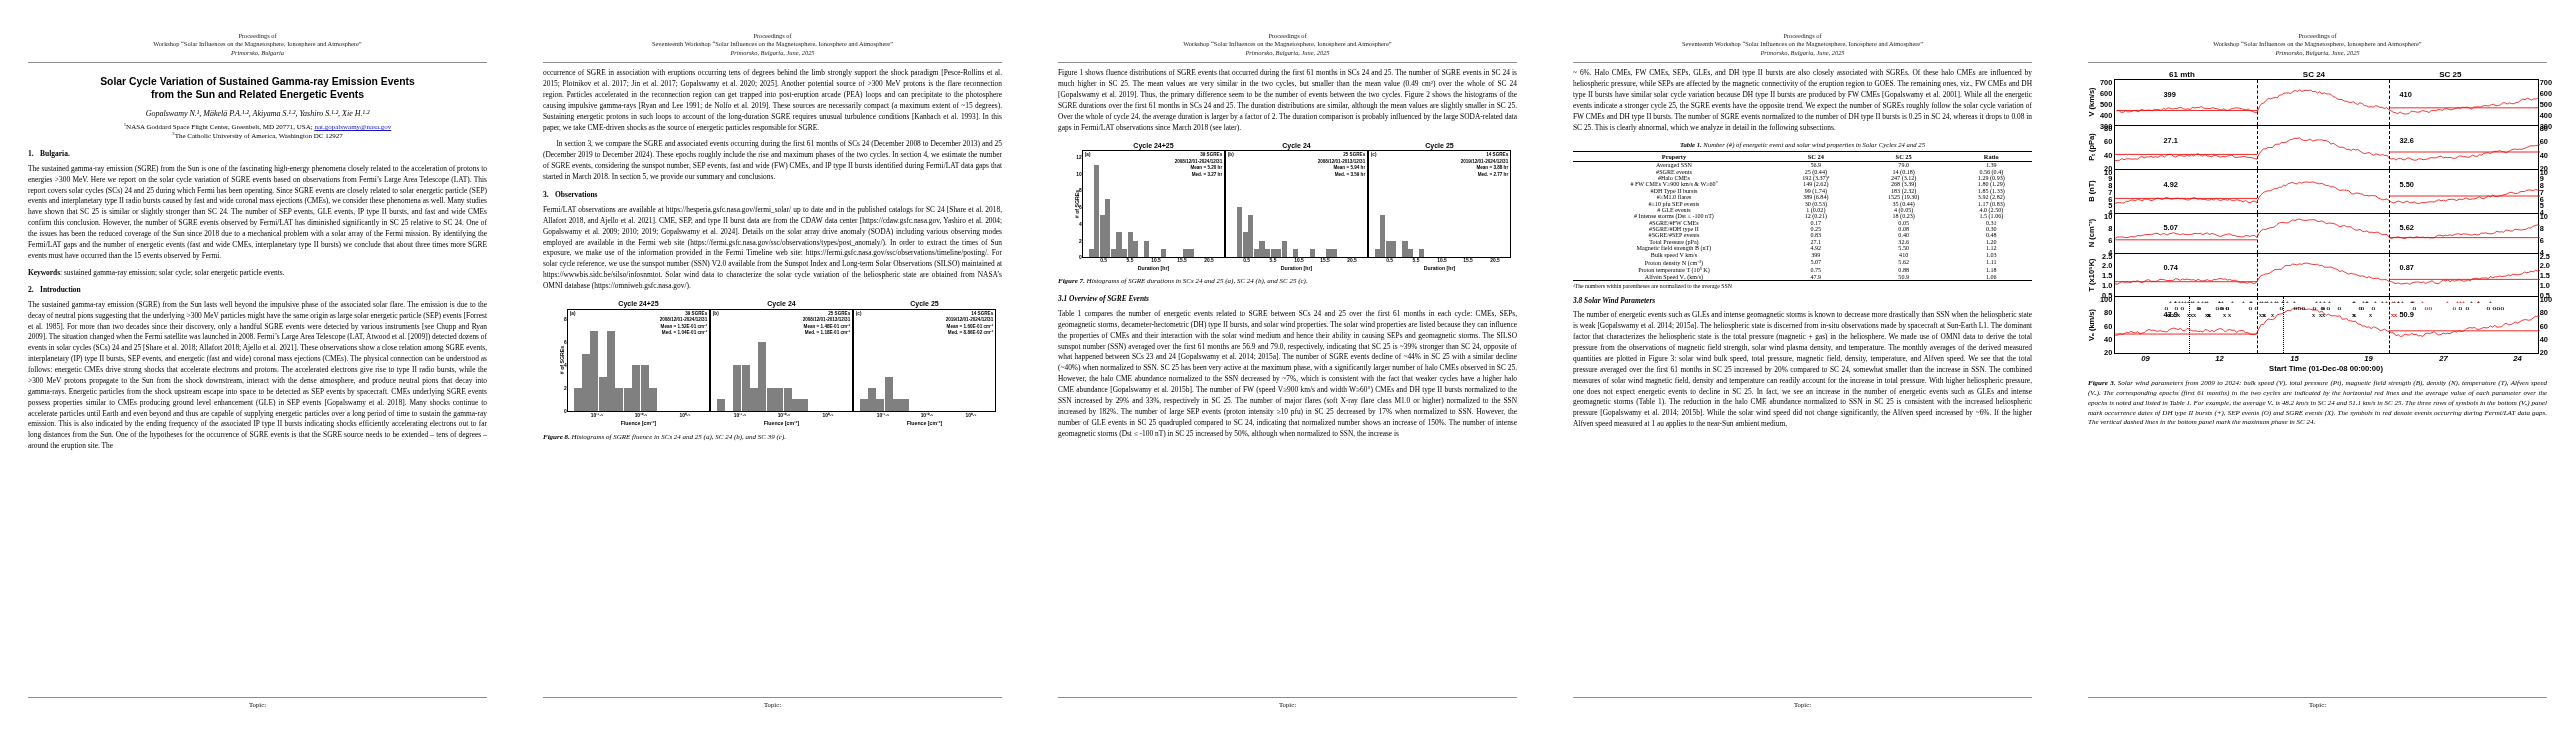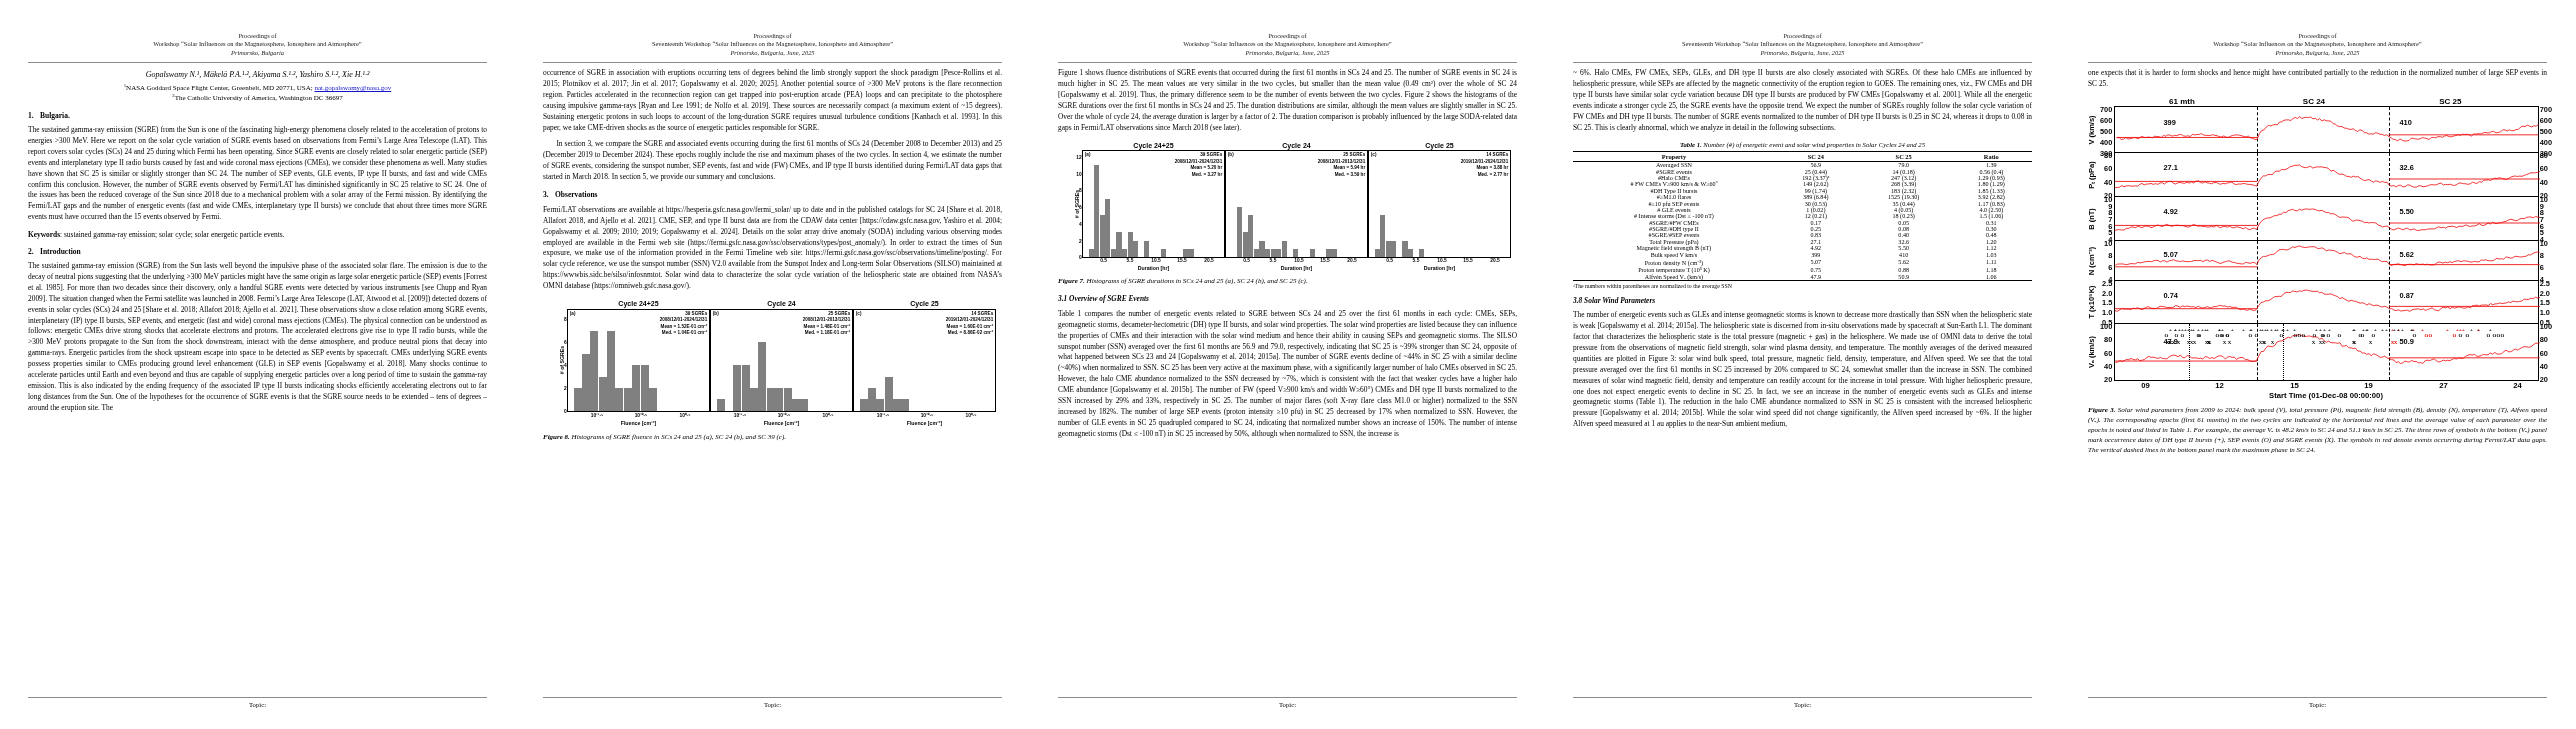--- a/index.html
+++ b/index.html
@@ -152,26 +152,30 @@
 <div class="deck">
 
   <div class="page">
     <div class="hdr">
       <div>Proceedings of</div>
       <div>Workshop “Solar Influences on the Magnetosphere, Ionosphere and Atmosphere”</div>
       <div class="it">Primorsko, Bulgaria</div>
     </div>
     <div class="rule"></div>
 
+    <div class="ttl">
+      <div>Solar Cycle Variation of Sustained Gamma-ray Emission Events</div>
+      <div>from the Sun and Related Energetic Events</div>
+    </div>
 
     <div class="authors">Gopalswamy N.¹, Mäkelä P.A.¹·², Akiyama S.¹·², Yashiro S.¹·², Xie H.¹·²</div>
 
     <div class="affil">
       <div><sup>1</sup><span>NASA Goddard Space Flight Center, Greenbelt, MD 20771, USA; </span><a class="lnk" href="#">nat.gopalswamy@nasa.gov</a></div>
-      <div><sup>2</sup><span>The Catholic University of America, Washington DC 36697</span></div>
+      <div><sup>2</sup><span>The Catholic University of America, Washington DC 12927</span></div>
     </div>
 
     <div class="sec">
       <span class="num">1.</span><span>Bulgaria</span>.
     </div>
     <p class="body">The sustained gamma-ray emission (SGRE) from the Sun is one of the fascinating high-energy phenomena closely related to the acceleration of protons to energies &gt;300 MeV. Here we report on the solar cycle variation of SGRE events based on observations from Fermi’s Large Area Telescope (LAT). This report covers solar cycles (SCs) 24 and 25 during which Fermi has been operating. Since SGRE events are closely related to solar energetic particle (SEP) events and interplanetary type II radio bursts caused by fast and wide coronal mass ejections (CMEs), we consider these phenomena as well. Many studies have shown that SC 25 is similar or slightly stronger than SC 24. The number of SEP events, GLE events, IP type II bursts, and fast and wide CMEs confirm this conclusion. However, the number of SGRE events observed by Fermi/LAT has diminished significantly in SC 25 relative to SC 24. One of the issues has been the reduced coverage of the Sun since 2018 due to a mechanical problem with a solar array of the Fermi mission. By identifying the Fermi/LAT gaps and the number of energetic events (fast and wide CMEs, interplanetary type II bursts) we conclude that about three times more SGRE events must have occurred than the 15 events observed by Fermi.</p>
 
     <div class="kw">
       <b>Keywords</b>: <span>sustained gamma-ray emission; solar cycle; solar energetic particle events.</span>
     </div>
@@ -662,21 +666,20 @@
   </div>
 
   <div class="page">
     <div class="hdr">
       <div>Proceedings of</div>
       <div>Workshop “Solar Influences on the Magnetosphere, Ionosphere and Atmosphere”</div>
       <div class="it">Primorsko, Bulgaria, June, 2025</div>
     </div>
     <div class="rule"></div>
 
-    <p class="body">one expects that it is harder to form shocks and hence might have contributed partially to the reduction in the normalized number of large SEP events in SC 25.</p>
 
     <div class="f3wrap">
       <div class="f3head" id="f3-head">
           <div style="width: 142px;">61 mth</div>
           <div style="width: 132px;">SC 24</div>
           <div style="width: 151px;">SC 25</div>
         </div>
       <div id="f3-stack">
           <div class="f3panel" style="width: 425px; height: 47px;">
             <div class="f3lab">V (km/s)</div>
@@ -956,21 +959,21 @@
               <span style="left: 77px;">X</span>
               <span class="mred" style="left: 281px;">X</span>
               <span style="left: 150px;">X</span>
               <span style="left: 94px;">X</span>
               <span style="left: 239px;">X</span>
               <span style="left: 80px;">X</span>
               <span style="left: 206px;">X</span>
             </div>
           </div>
         </div>
-      <div class="f3x" id="f3-xaxis" style="width: 425px;">
+      <div class="f3x" id="f3-xaxis" style="width: 425px; font-style: italic;">
           <span style="left: 32px; top: 0px;">09</span>
           <span style="left: 106px; top: 0px;">12</span>
           <span style="left: 181px; top: 0px;">15</span>
           <span style="left: 255px; top: 0px;">19</span>
           <span style="left: 330px; top: 0px;">27</span>
           <span style="left: 404px; top: 0px;">24</span>
         </div>
       <div class="f3xl" style="width: 425px;">Start Time (01-Dec-08 00:00:00)</div>
     </div>
     <div class="cap">

